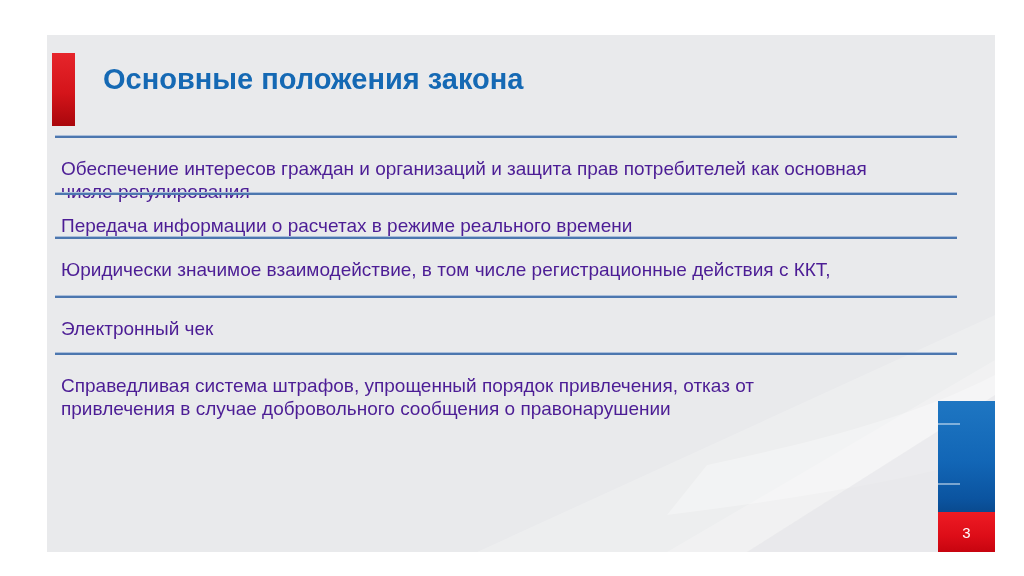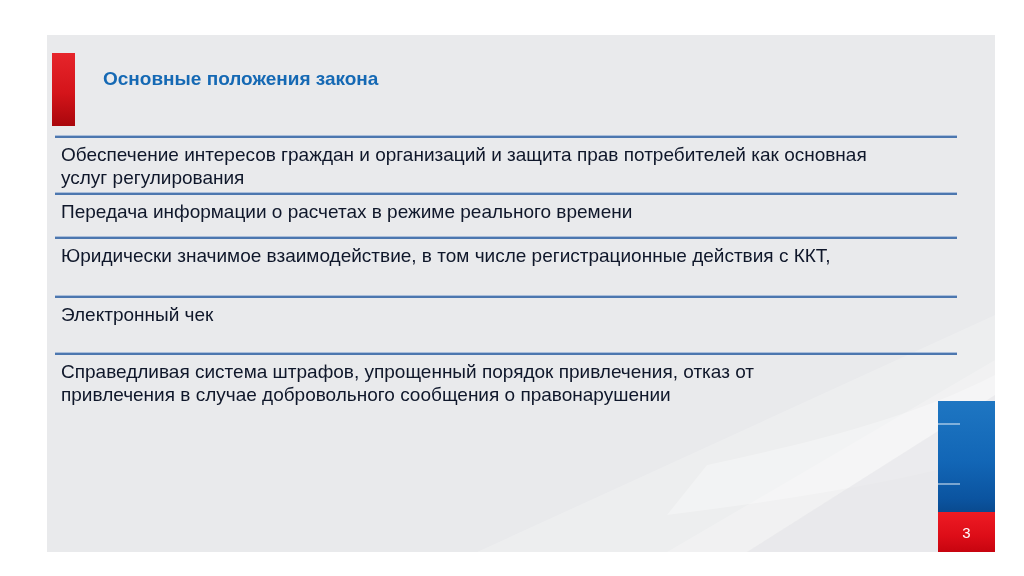--- a/index.html
+++ b/index.html
@@ -9,28 +9,28 @@
 
   .slide { position:absolute; left:47px; top:35px; width:948px; height:517px;
            background:#e9eaec; overflow:hidden; }
 
   .swoosh { position:absolute; left:0; top:0; width:948px; height:517px; pointer-events:none; }
 
   .accent-bar { position:absolute; left:5px; top:18px; width:23px; height:73px;
                 background:linear-gradient(180deg,#e6252b 0%,#d4141a 55%,#a9070c 100%); }
 
   .title { position:absolute; left:56px; top:26px; width:800px;
-           font-size:19px; font-weight:bold; color:#1569b4; line-height:36px;
+           font-size:29px; font-weight:bold; color:#1569b4; line-height:36px;
            letter-spacing:0px; }
 
   .rows { position:absolute; left:0; top:100px; width:948px; }
   .row { position:relative; width:948px; }
   .row .sep { position:absolute; top:0; left:8px; width:902px; height:3px;
               background:linear-gradient(180deg,#aabeda 0%,#aabeda 34%,#4c77af 34%,#4c77af 100%); }
-  .row .txt { padding:9px 70px 0 14px; font-size:19px; line-height:22.5px; color:#0f172a; }
+  .row .txt { padding:23px 70px 0 14px; font-size:19px; line-height:22.5px; color:#4c1d95; }
   .row .txt span { display:block; }
   .r1 { height:57px; } .r2 { height:44px; } .r3 { height:59px; }
   .r4 { height:57px; } .r5 { height:57px; } .r6 { height:60px; }
   .r7 { height:69px; }
 
   .side-blue { position:absolute; left:891px; top:366px; width:57px; height:111px;
                background:linear-gradient(180deg,#1e76c2 0%,#1266b6 55%,#0b54a0 88%,#094a8f 100%); }
   .side-red  { position:absolute; left:891px; top:477px; width:57px; height:40px;
                background:linear-gradient(180deg,#ee1b23 0%,#dd0d18 60%,#c7040f 100%);
                display:flex; align-items:center; justify-content:center; }
@@ -55,21 +55,21 @@
 
     <div class="accent-bar"></div>
 
     <div class="title">Основные положения закона</div>
 
     <div class="rows">
       <div class="row r1">
         <div class="sep"></div>
         <div class="txt">
           <span>Обеспечение интересов граждан и организаций и защита прав потребителей как основная</span>
-          <span>услуг регулирования</span>
+          <span>числе регулирования</span>
         </div>
       </div>
       <div class="row r2">
         <div class="sep"></div>
         <div class="txt">
           <span>Передача информации о расчетах в режиме реального времени</span>
         </div>
       </div>
       <div class="row r3">
         <div class="sep"></div>

